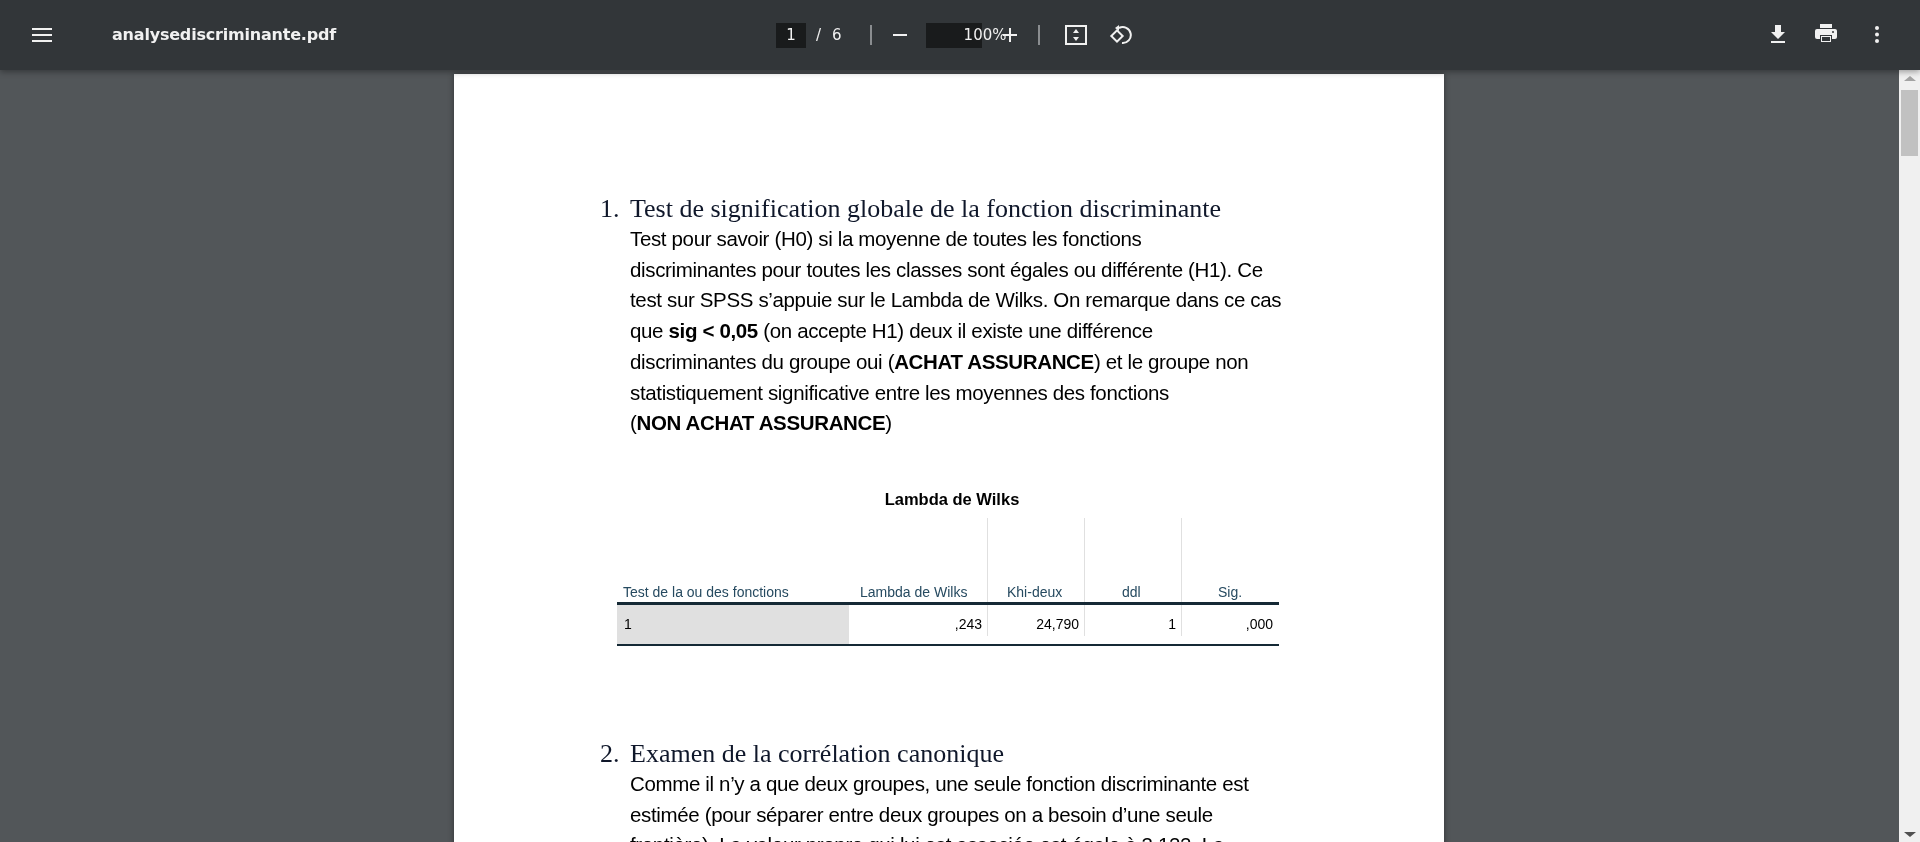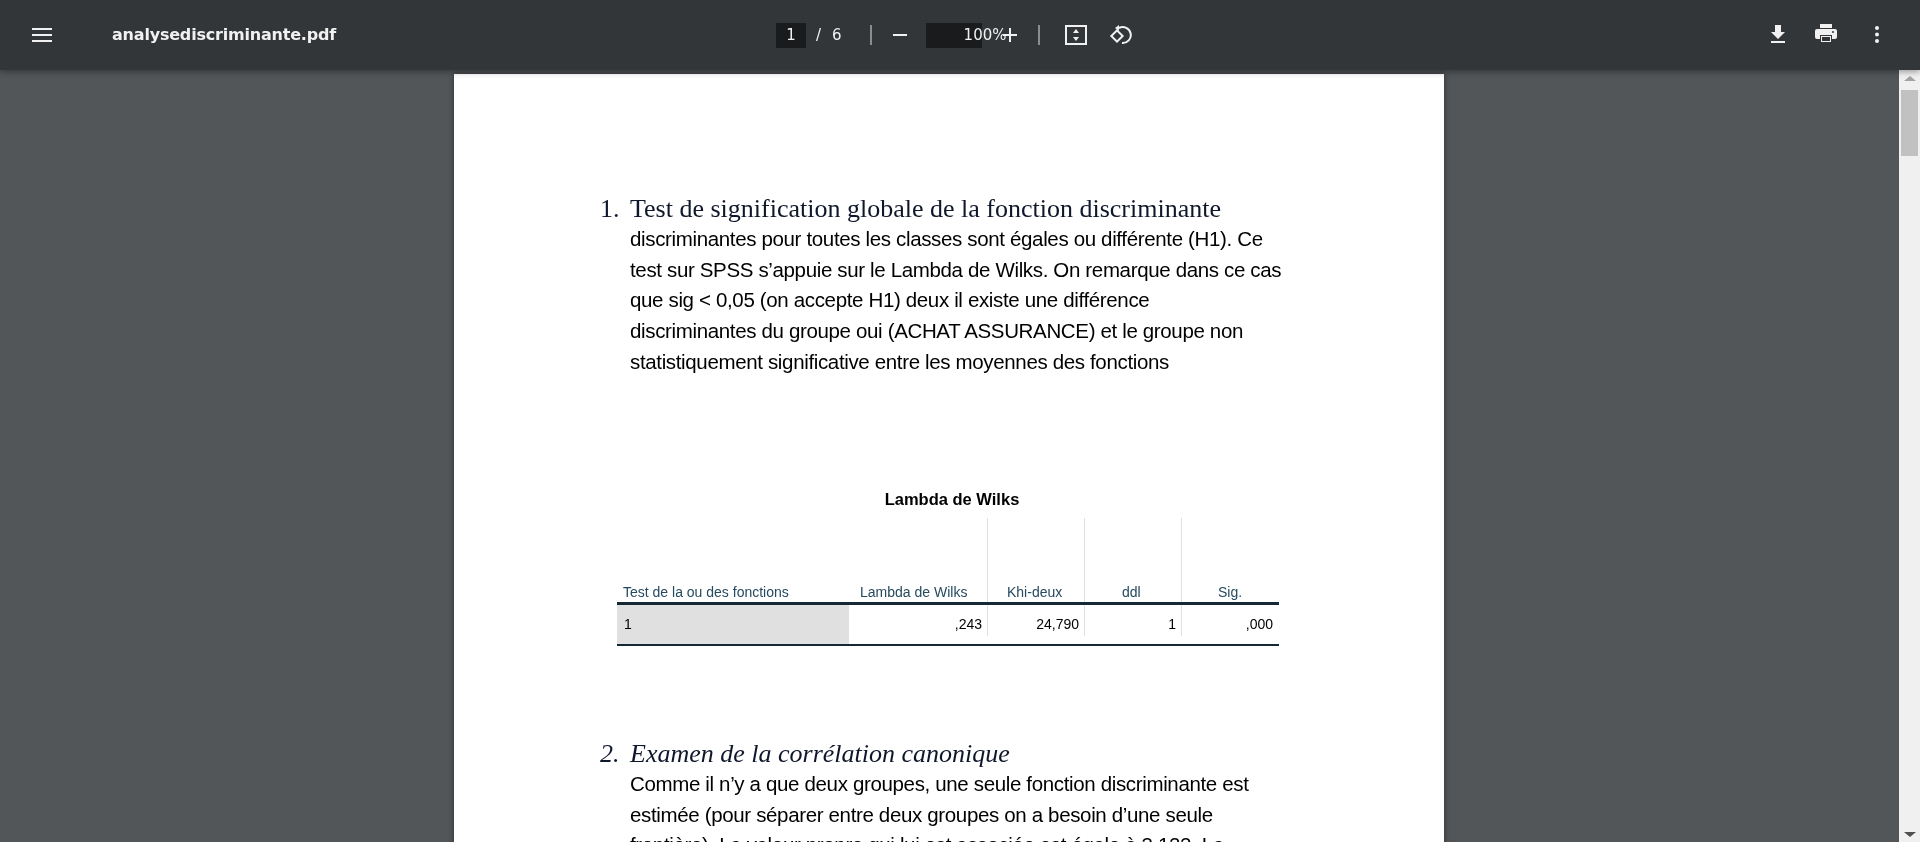--- a/index.html
+++ b/index.html
@@ -51,21 +51,21 @@
     .heading {
       position: absolute; font-family: "Liberation Serif", serif; font-size: 26px; color: #0f172a;
       white-space: nowrap;
     }
     .heading .num { display: inline-block; width: 30px; }
     .para {
       position: absolute; font-family: "Liberation Sans", sans-serif; font-size: 20.5px; color: #000;
       line-height: 30.7px; width: 700px; letter-spacing: -0.35px;
     }
     .para .line { display: block; white-space: nowrap; }
-    .para b { font-weight: normal; margin-top: 16px; }
+    .para b { font-weight: bold; margin-top: 16px; }
 
     .tbl-title {
       position: absolute; left: 0; width: 990px; top: 416px; text-align: center;
       font-family: "Liberation Sans", sans-serif; font-size: 16.5px; font-weight: bold; color: #000;
       padding-left: 6px;
     }
     .tbl { position: absolute; left: 163px; top: 444px; width: 662px; height: 120px; font-family: "Liberation Sans", sans-serif; }
     .tbl .vline { position: absolute; top: 0; width: 1px; height: 118px; background: #e0e0e0; }
     .tbl .hdr { position: absolute; top: 66px; font-size: 14px; color: #264a60; white-space: nowrap; }
     .tbl .rule-top { position: absolute; left: 0; top: 84px; width: 662px; height: 3px; background: #152935; }
@@ -146,25 +146,27 @@
 </div>
 
 <div class="viewer">
   <div class="page">
 
     <div class="heading" style="left:146px; top:120px;">
       <span class="num">1.</span><span>Test de signification globale de la fonction discriminante</span>
     </div>
 
     <div class="para" style="left:176px; top:150px;">
+      <span class="line">Test pour savoir (H0) si la moyenne de toutes les fonctions</span>
       <span class="line">discriminantes pour toutes les classes sont égales ou différente (H1). Ce</span>
       <span class="line">test sur SPSS s’appuie sur le Lambda de Wilks. On remarque dans ce cas</span>
       <span class="line"><span>que </span><b>sig &lt; 0,05</b><span> (on accepte H1) deux il existe une différence</span></span>
       <span class="line"><span>discriminantes du groupe oui (</span><b>ACHAT ASSURANCE</b><span>) et le groupe non</span></span>
       <span class="line">statistiquement significative entre les moyennes des fonctions</span>
+      <span class="line"><span>(</span><b>NON ACHAT ASSURANCE</b><span>)</span></span>
     </div>
 
     <div class="tbl-title">Lambda de Wilks</div>
     <div class="tbl">
       <div class="vline" style="left:370px"></div>
       <div class="vline" style="left:467px"></div>
       <div class="vline" style="left:564px"></div>
 
       <div class="hdr" style="left:6px">Test de la ou des fonctions</div>
       <div class="hdr" style="left:243px">Lambda de Wilks</div>
@@ -177,21 +179,21 @@
 
       <div class="cell" style="left:7px">1</div>
       <div class="cell" style="right:297px">,243</div>
       <div class="cell" style="right:200px">24,790</div>
       <div class="cell" style="right:103px">1</div>
       <div class="cell" style="right:6px">,000</div>
 
       <div class="rule-bottom"></div>
     </div>
 
-    <div class="heading" style="left:146px; top:665px;font-style:italic;">
+    <div class="heading" style="left:146px; top:665px;">
       <span class="num">2.</span><span>Examen de la corrélation canonique</span>
     </div>
 
     <div class="para" style="left:176px; top:695px;">
       <span class="line">Comme il n’y a que deux groupes, une seule fonction discriminante est</span>
       <span class="line">estimée (pour séparer entre deux groupes on a besoin d’une seule</span>
       <span class="line">frontière). La valeur propre qui lui est associée est égale à 3,122. La</span>
     </div>
   </div>
 </div>

